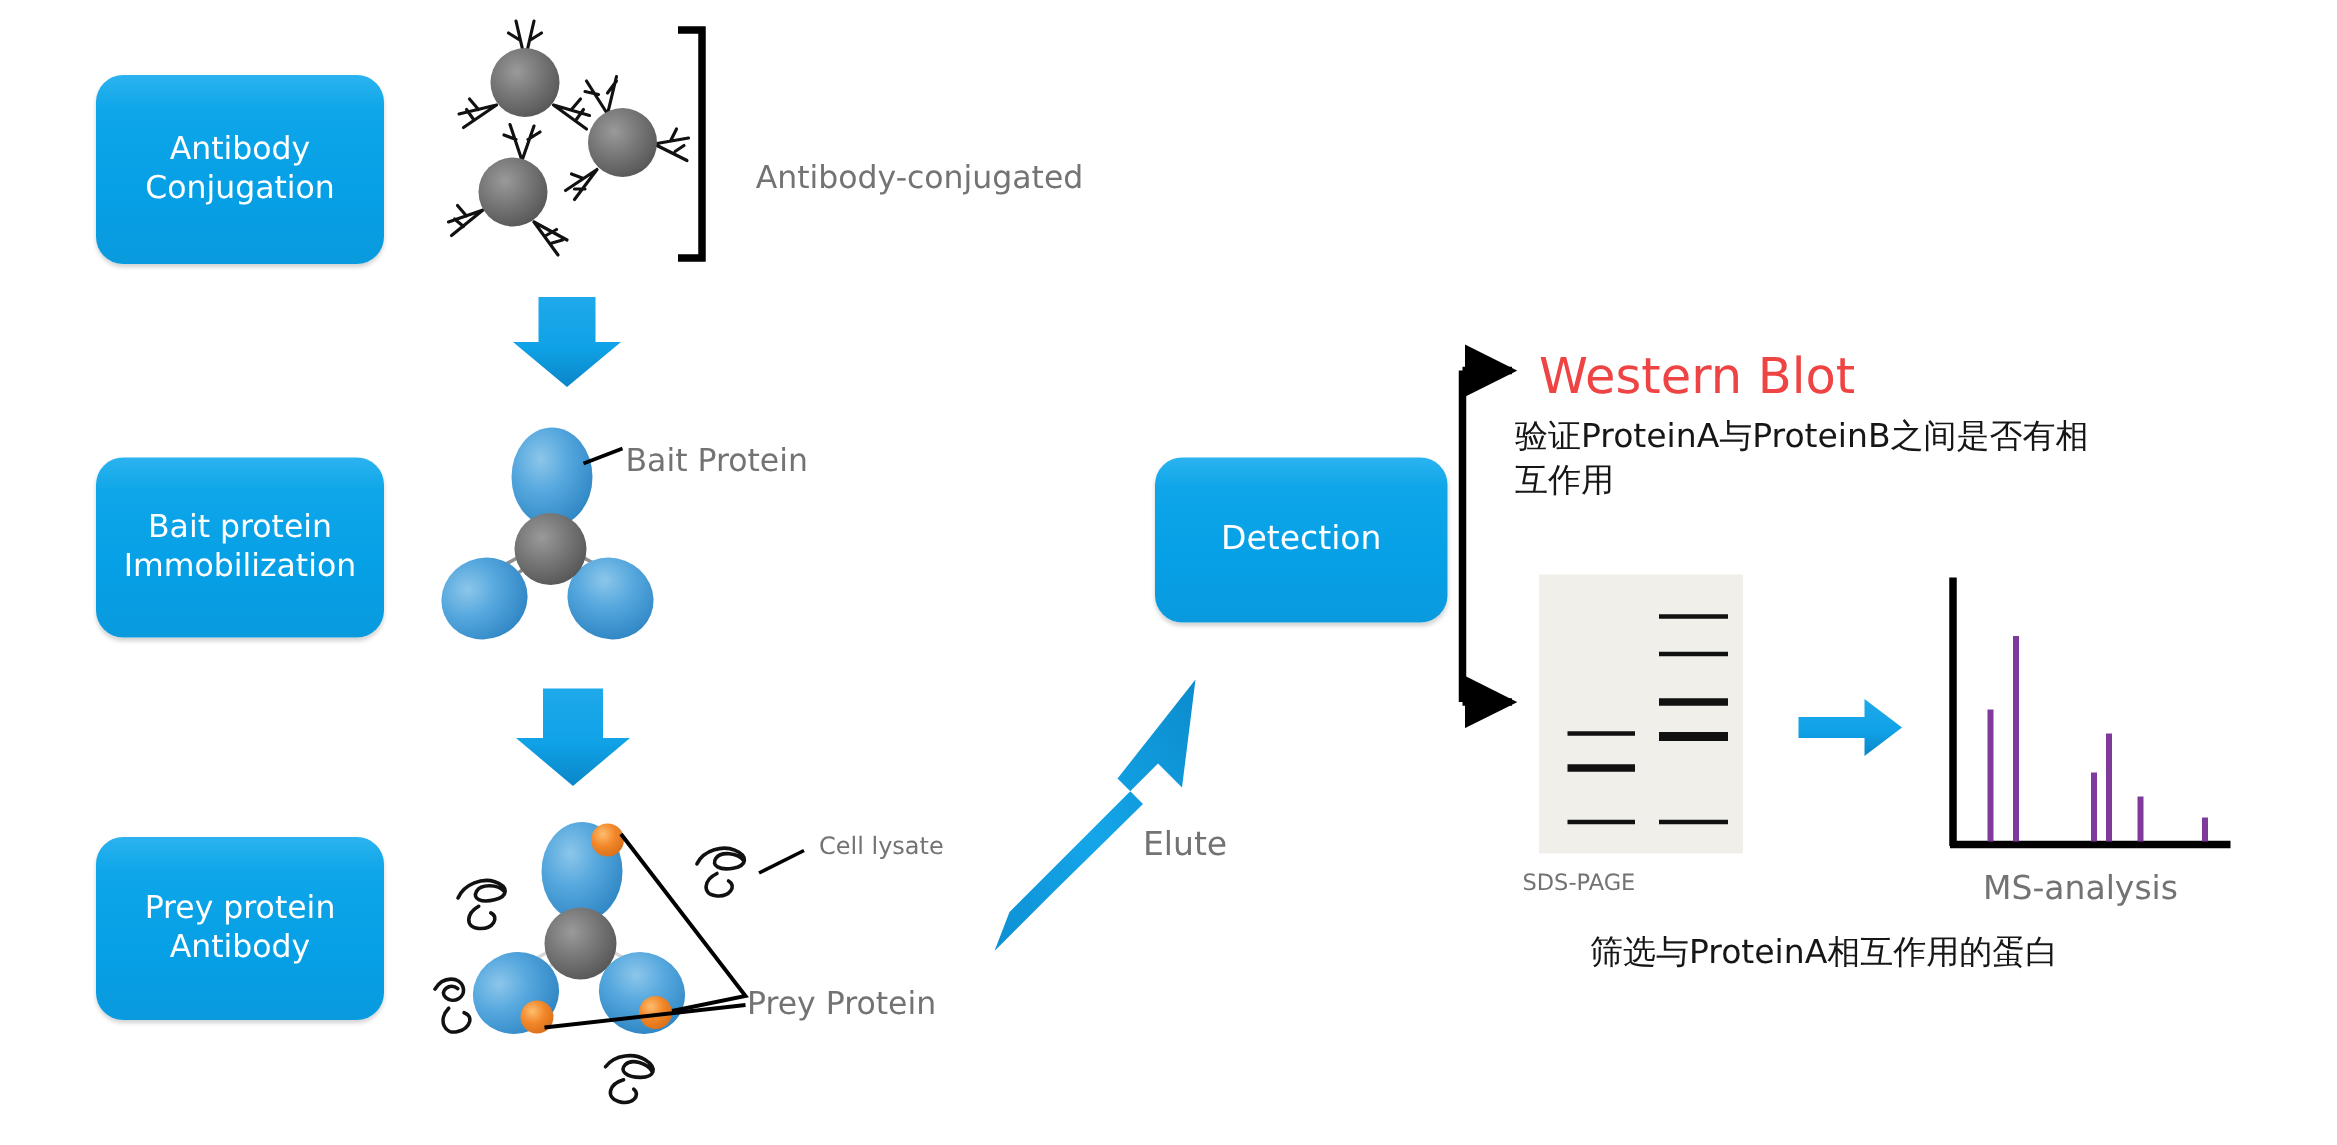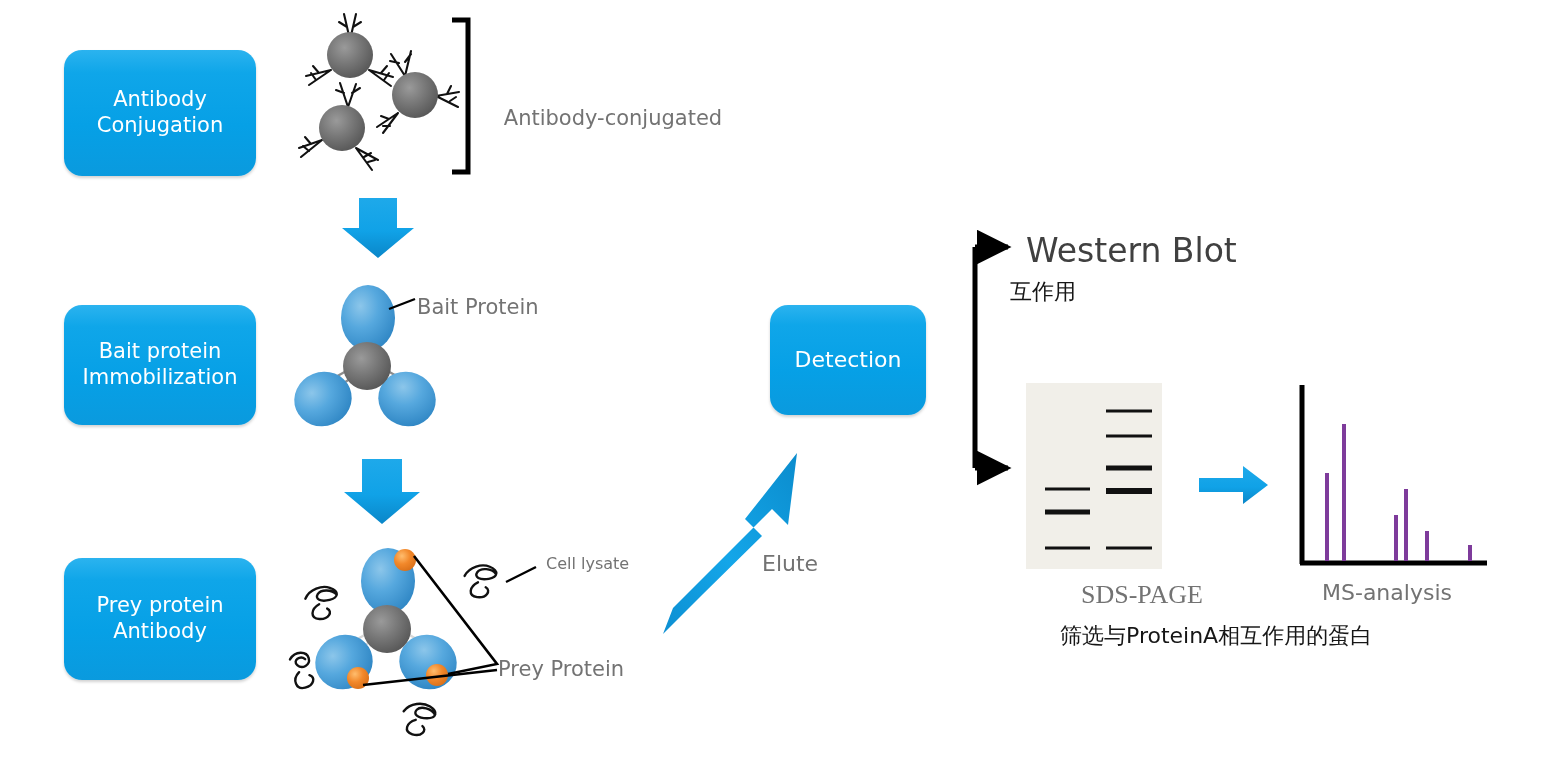--- a/index.html
+++ b/index.html
@@ -11,21 +11,21 @@
     position:absolute;border-radius:18px;
     background:linear-gradient(180deg,#2bb3ef 0%,#0fa6e9 18%,#06a0e6 60%,#0a9ade 100%);
     box-shadow:0 2px 3px rgba(0,0,0,0.18);
     display:flex;align-items:center;justify-content:center;text-align:center;
     color:#ffffff;font-weight:400;line-height:1.22;
   }
   .step-box span{display:block;}
 
   .lbl{position:absolute;color:#737373;white-space:pre;line-height:1.18;}
   .lbl-center{text-align:center;}
-  .wb-title{position:absolute;color:#404040;white-space:pre;}
+  .wb-title{position:absolute;color:#ef4444;white-space:pre;}
   .cn{position:absolute;color:#161616;line-height:1.3;}
 </style>
 </head>
 <body>
 
 <div id="stage">
 
   <div class="step-box" style="left:64px;top:50px;width:192px;height:126px;font-size:21px;">
     <div>
       <span>Antibody</span>
@@ -40,45 +40,46 @@
     </div>
   </div>
 
   <div class="step-box" style="left:64px;top:558px;width:192px;height:122px;font-size:21px;">
     <div>
       <span>Prey protein</span>
       <span>Antibody</span>
     </div>
   </div>
 
-  <div class="step-box" style="left:770px;top:305px;width:156px;height:110px;font-size:22px;align-items:center;">
+  <div class="step-box" style="left:770px;top:305px;width:195px;height:110px;font-size:22px;align-items:center;">
     <div>
       <span>Detection</span>
     </div>
   </div>
 
   <div class="lbl lbl-center" style="left:487px;top:56px;width:252px;font-size:21px;">
     <div>Antibody-conjugated</div>
   </div>
 
   <div class="lbl" style="left:417px;top:295px;font-size:21px;">Bait Protein</div>
 
   <div class="lbl" style="left:546px;top:555px;font-size:16px;">Cell lysate</div>
 
   <div class="lbl" style="left:498px;top:657px;font-size:21px;">Prey Protein</div>
 
   <div class="lbl" style="left:762px;top:551px;font-size:22px;">Elute</div>
 
   <div class="wb-title" style="left:1026px;top:231px;font-size:33px;">Western Blot</div>
 
   <div class="cn" style="left:1010px;top:278px;width:470px;font-size:22px;">
+    <div>验证ProteinA与ProteinB之间是否有相</div>
     <div>互作用</div>
   </div>
 
-  <div class="lbl" style="left:1081px;top:580px;font-size:26px;font-family:Liberation Serif, serif;">SDS-PAGE</div>
+  <div class="lbl" style="left:1015px;top:580px;font-size:15px;">SDS-PAGE</div>
 
   <div class="lbl" style="left:1322px;top:580px;font-size:22px;text-align:center;">MS-analysis</div>
 
   <div class="cn" style="left:1060px;top:622px;font-size:22px;">筛选与ProteinA相互作用的蛋白</div>
 
   <svg id="scene" viewBox="0 0 1558 763" xmlns="http://www.w3.org/2000/svg">
     <defs>
       <radialGradient id="beadGrad" cx="38%" cy="34%" r="72%">
         <stop offset="0%" stop-color="#9a9a9a"></stop>
         <stop offset="48%" stop-color="#787878"></stop>

